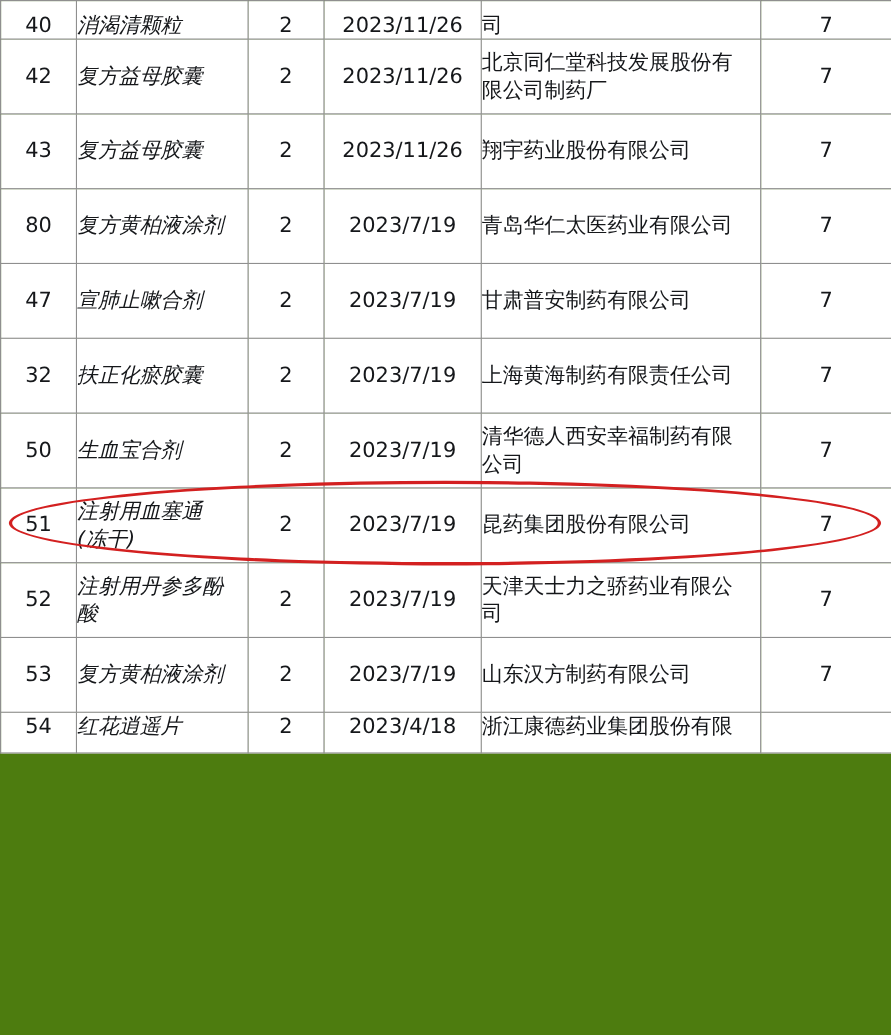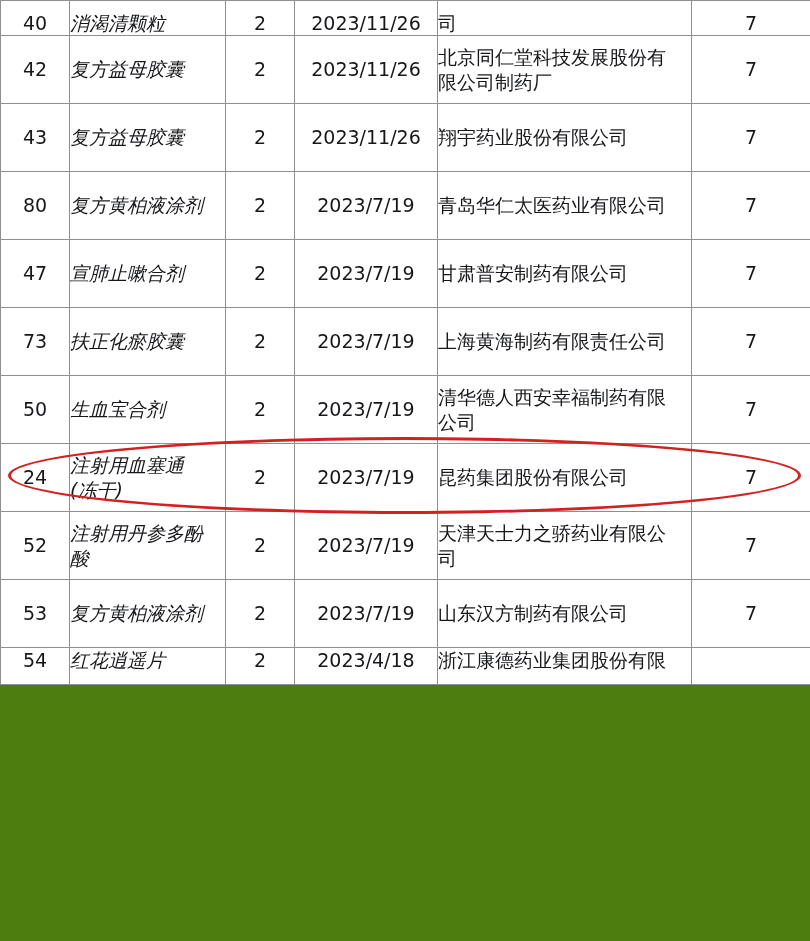--- a/index.html
+++ b/index.html
@@ -215,21 +215,21 @@
             <span class="cell-inner">甘肃普安制药有限公司</span>
           </td>
         <td class="c-score">
             <span class="cell-inner">7</span>
           </td>
       </tr>
 
 
       <tr>
         <td class="c-index">
-            <span class="cell-inner">73</span>
+            <span class="cell-inner">32</span>
           </td>
         <td class="c-name">
             <span class="cell-inner">扶正化瘀胶囊</span>
           </td>
         <td class="c-qty">
             <span class="cell-inner">2</span>
           </td>
         <td class="c-date">
             <span class="cell-inner">2023/7/19</span>
           </td>
@@ -258,21 +258,21 @@
           <span class="sub-line">清华德人西安幸福制药有限</span>
           <span class="sub-line">公司</span>
         </td>
         <td class="c-score">
             <span class="cell-inner">7</span>
           </td>
       </tr>
 
       <tr>
         <td class="c-index">
-            <span class="cell-inner">24</span>
+            <span class="cell-inner">51</span>
           </td>
         <td class="c-name">
           <span class="sub-line">注射用血塞通</span>
           <span class="sub-line">(冻干)</span>
         </td>
         <td class="c-qty">
             <span class="cell-inner">2</span>
           </td>
         <td class="c-date">
             <span class="cell-inner">2023/7/19</span>

